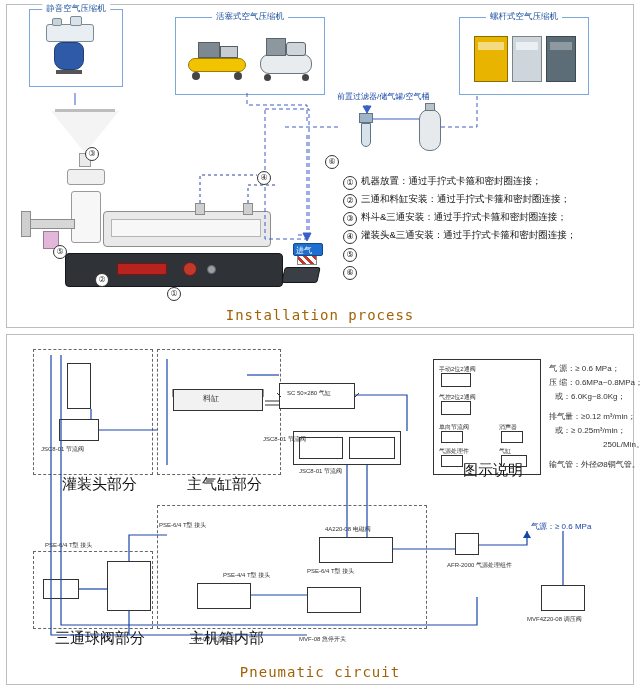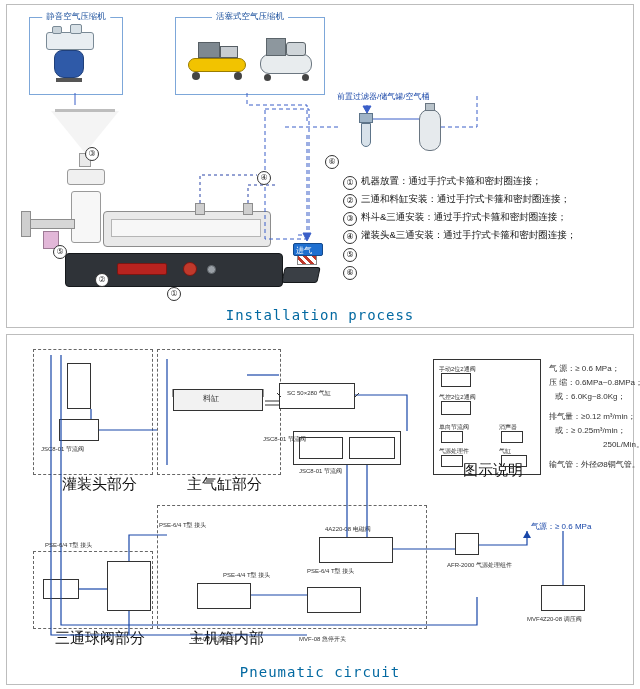--- a/index.html
+++ b/index.html
@@ -10,21 +10,21 @@
   }
   .panel{
     position:absolute;left:6px;right:6px;
     border:1px solid #bdbdbd;background:#fff;
   }
   #installation-panel{top:4px;height:322px;}
   #pneumatic-panel{top:334px;height:349px;}
   .panel-title{
     position:absolute;left:0;right:0;bottom:4px;text-align:center;
     font-family:"DejaVu Sans Mono", monospace;
-    font-size:14px;letter-spacing:1px;color:#0369a1;
+    font-size:14px;letter-spacing:1px;color:#a16207;
   }
   
   .cbox{
     position:absolute;border:1px solid #7da7d9;background:#fff;
   }
   .cbox-label{
     position:absolute;top:-1px;left:50%;transform:translate(-50%,-50%);
     background:#fff;padding:0 4px;font-size:8.5px;color:#1a4f9c;
     white-space:nowrap;
   }
@@ -59,21 +59,21 @@
   }
   .tiny{font-size:6px;color:#333;white-space:nowrap;position:absolute;}
   .tiny-b{font-size:6px;color:#1846a8;white-space:nowrap;position:absolute;}
   svg{position:absolute;left:0;top:0;overflow:visible;}
 </style>
 </head>
 <body>
 
 <div class="panel" id="installation-panel">
 
-  <div class="cbox" style="left:22px;top:12px;width:92px;height:76px;">
+  <div class="cbox" style="left:22px;top:4px;width:92px;height:76px;">
     <div class="cbox-label">静音空气压缩机</div>
 
     <div class="rect" style="left:16px;top:14px;width:48px;height:18px;background:#e9eef2;border:1px solid #7a8a96;border-radius:3px;"></div>
     <div class="rect" style="left:22px;top:8px;width:10px;height:8px;background:#c9d3da;border:1px solid #7a8a96;border-radius:2px;"></div>
     <div class="rect" style="left:40px;top:6px;width:12px;height:10px;background:#d9e2e8;border:1px solid #7a8a96;border-radius:2px;"></div>
     <div class="rect" style="left:24px;top:32px;width:30px;height:28px;background:#2f5aa8;border:1px solid #20407a;border-radius:8px 8px 10px 10px;"></div>
     <div class="rect" style="left:26px;top:60px;width:26px;height:4px;background:#555;"></div>
   </div>
 
   <div class="cbox" style="left:168px;top:12px;width:148px;height:76px;">
@@ -85,20 +85,29 @@
     <div class="rect" style="left:16px;top:54px;width:8px;height:8px;border-radius:50%;background:#444;"></div>
     <div class="rect" style="left:58px;top:54px;width:8px;height:8px;border-radius:50%;background:#444;"></div>
 
     <div class="rect" style="left:84px;top:36px;width:52px;height:20px;background:#e8ecee;border:1px solid #6c7781;border-radius:9px;"></div>
     <div class="rect" style="left:90px;top:20px;width:20px;height:18px;background:#8d979e;border:1px solid #5c656b;"></div>
     <div class="rect" style="left:110px;top:24px;width:20px;height:14px;background:#cfd5d9;border:1px solid #5c656b;border-radius:3px;"></div>
     <div class="rect" style="left:88px;top:56px;width:7px;height:7px;border-radius:50%;background:#444;"></div>
     <div class="rect" style="left:126px;top:56px;width:7px;height:7px;border-radius:50%;background:#444;"></div>
   </div>
 
+  <div class="cbox" style="left:452px;top:12px;width:128px;height:76px;">
+    <div class="cbox-label">螺杆式空气压缩机</div>
+    <div class="rect" style="left:14px;top:18px;width:34px;height:46px;background:#e8b400;border:1px solid #8a6d00;"></div>
+    <div class="rect" style="left:52px;top:18px;width:30px;height:46px;background:#cfd6db;border:1px solid #79848c;"></div>
+    <div class="rect" style="left:86px;top:18px;width:30px;height:46px;background:#5d6d77;border:1px solid #3d4950;"></div>
+    <div class="rect" style="left:18px;top:24px;width:26px;height:8px;background:#fff;opacity:.5;"></div>
+    <div class="rect" style="left:56px;top:24px;width:22px;height:8px;background:#fff;opacity:.6;"></div>
+    <div class="rect" style="left:90px;top:24px;width:22px;height:8px;background:#fff;opacity:.3;"></div>
+  </div>
 
   <div class="lbl lbl-blue" style="left:330px;top:86px;">前置过滤器/储气罐/空气桶</div>
   <div class="rect" style="left:352px;top:108px;width:14px;height:10px;background:#9fb4c7;border:1px solid #5d7489;"></div>
   <div class="rect" style="left:354px;top:118px;width:10px;height:24px;background:#d8e2ea;border:1px solid #5d7489;border-radius:0 0 5px 5px;"></div>
   <div class="rect" style="left:412px;top:104px;width:22px;height:42px;background:#e6eaed;border:1px solid #6a7681;border-radius:10px;"></div>
   <div class="rect" style="left:418px;top:98px;width:10px;height:8px;background:#b9c3ca;border:1px solid #6a7681;"></div>
 
   <div class="tri-edge" style="left:44px;top:106px;border-top-color:#f4f4f4;"></div>
   <div class="rect" style="left:48px;top:104px;width:60px;height:3px;background:#bdbdbd;"></div>
   <div class="rect" style="left:72px;top:148px;width:12px;height:14px;background:#eaeaea;border:1px solid #9a9a9a;"></div>

